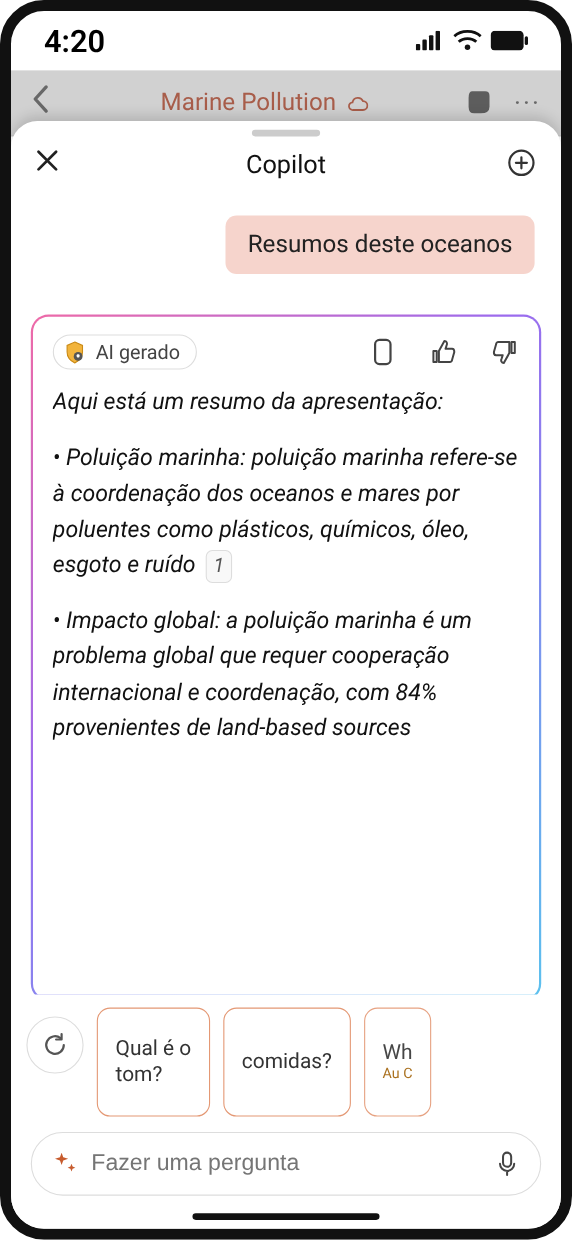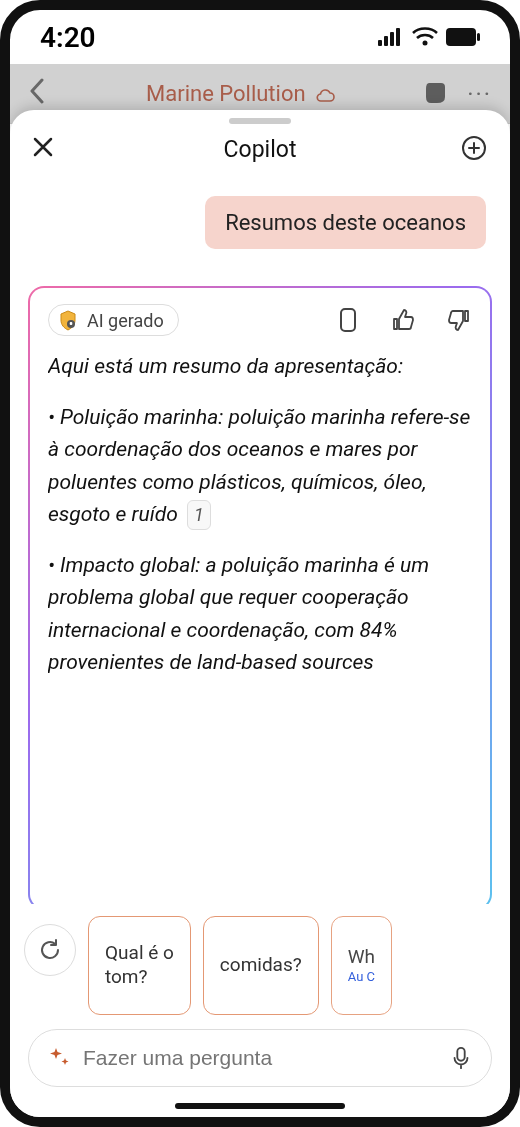--- a/index.html
+++ b/index.html
@@ -286,21 +286,21 @@
       </div>
       <div class="sugg-chip">
         <span>Qual é o</span>
         <span>tom?</span>
       </div>
       <div class="sugg-chip">
         <span>comidas?</span>
       </div>
       <div class="sugg-chip partial">
         <span>Wh</span>
-        <span style="font-size:13px;color:#1d4ed8">Au C</span>
+        <span style="font-size:13px;color:#a16207">Au C</span>
       </div>
     </div>
 
     <div class="input-bar">
       <svg class="sparkle" width="24" height="24" viewBox="0 0 24 24">
           <path d="M9 2l1.5 4L15 7.5 10.5 9 9 13 7.5 9 3 7.5 7.5 6 9 2zM18 12l1 2.5 2.5 1-2.5 1-1 2.5-1-2.5-2.5-1 2.5-1 1-2.5z" fill="#c75c2e"></path>
         </svg>
       <input type="text" placeholder="Fazer uma pergunta" style="">
       <svg class="mic" width="22" height="26" viewBox="0 0 22 26">
           <rect x="7" y="2" width="8" height="14" rx="4" fill="none" stroke="#444" stroke-width="2"></rect>

